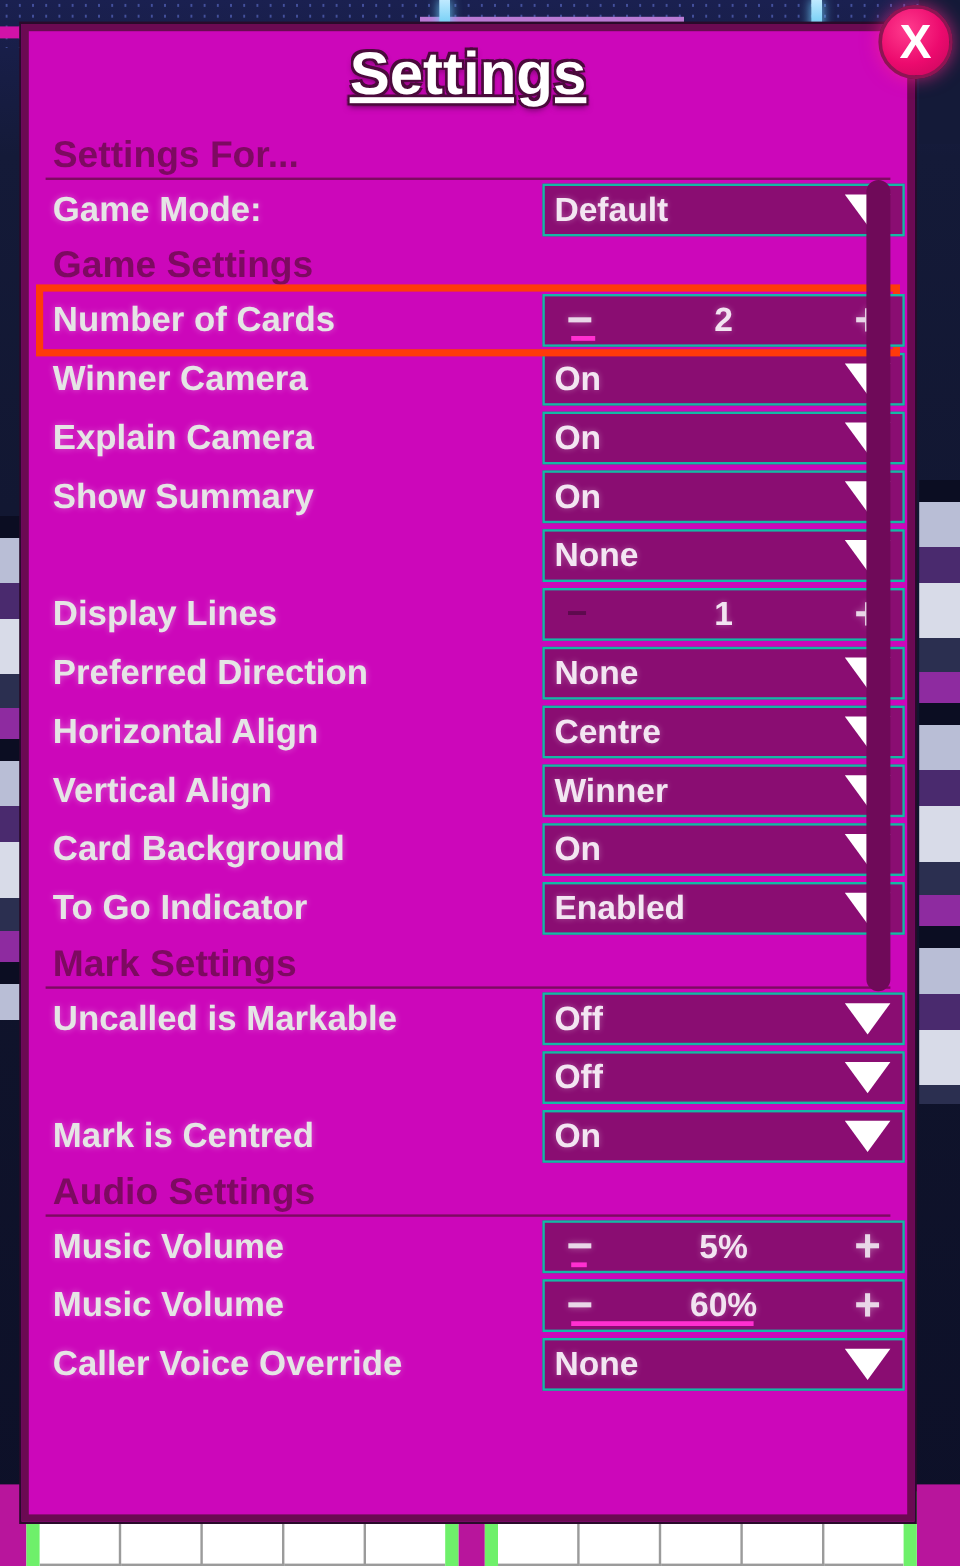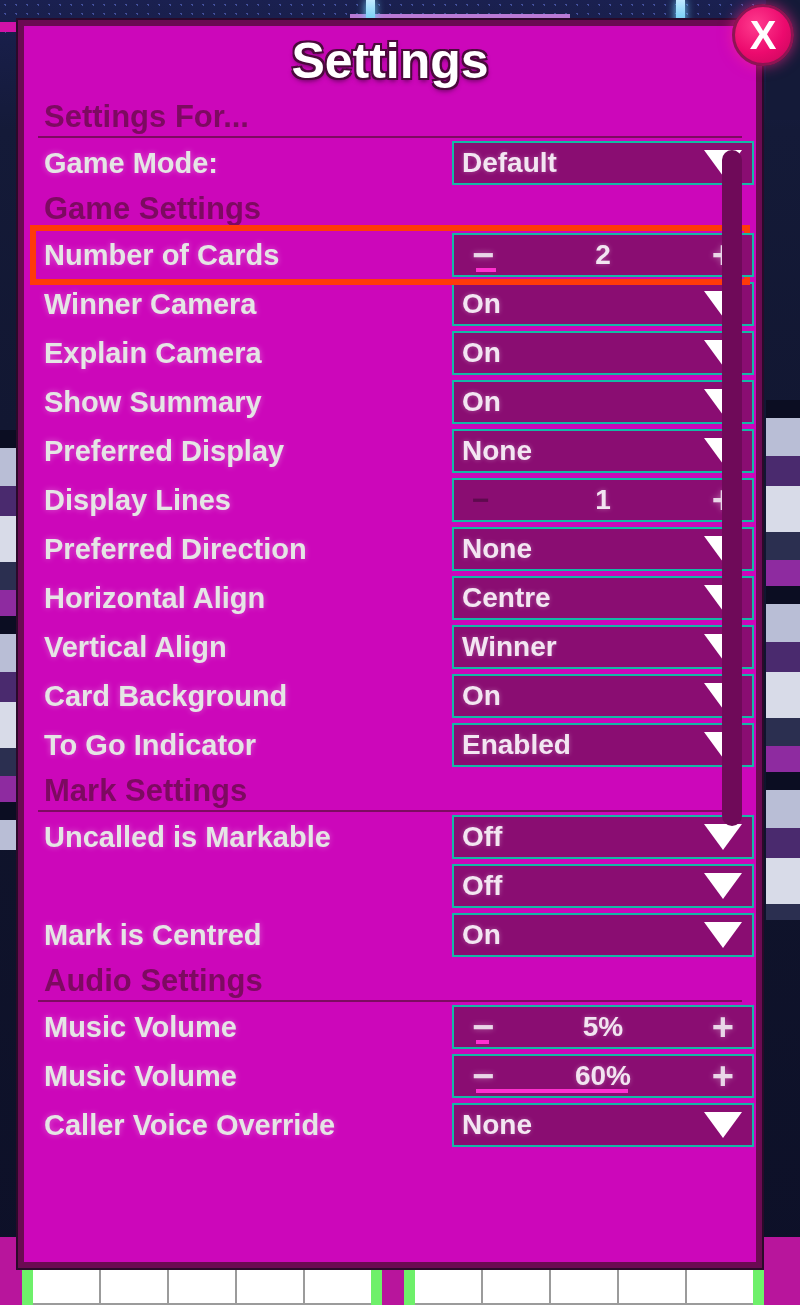--- a/index.html
+++ b/index.html
@@ -117,20 +117,21 @@
     text-align: center;
     color: #ffffff;
     font-size: 50px;
     font-weight: bold;
     letter-spacing: 0px;
     margin: 6px 0 2px 0;
     text-shadow:
       -2px -2px 0 #4b0a3c, 2px -2px 0 #4b0a3c,
       -2px 2px 0 #4b0a3c,  2px 2px 0 #4b0a3c,
        0 3px 5px rgba(40,0,35,.65);
+    text-decoration: underline;
   }
 
   #close-btn {
     position: absolute;
     right: 6px;
     top: 4px;
     width: 62px;
     height: 62px;
     border-radius: 50%;
     background: radial-gradient(circle at 38% 32%, #ff3c8e 0%, #ec0a6e 55%, #c2075a 100%);
@@ -142,21 +143,21 @@
     line-height: 56px;
     text-align: center;
     cursor: pointer;
     z-index: 30;
     box-sizing: border-box;
   }
 
   
   #rows {
     position: relative;
-    margin-top: 8px;
+    margin-top: 20px;
   }
 
   .section-head {
     color: #7d0a61;
     font-size: 31px;
     font-weight: bold;
     letter-spacing: 0px;
     padding: 1px 0 2px 6px;
     border-bottom: 2px solid #7d0a61;
     margin-bottom: 3px;
@@ -356,21 +357,20 @@
             </div>
           </div>
           <div class="row">
             <div class="row-label">Show Summary</div>
             <div class="control">
               <span class="dd-value">On</span>
               <span class="dd-caret"></span>
             </div>
           </div>
           <div class="row">
-            <div class="row-label">Preferred Display</div>
             <div class="control">
               <span class="dd-value">None</span>
               <span class="dd-caret"></span>
             </div>
           </div>
           <div class="row">
             <div class="row-label">Display Lines</div>
             <div class="control">
               <span class="st-minus disabled">−</span>
               <span class="st-value">1</span>

